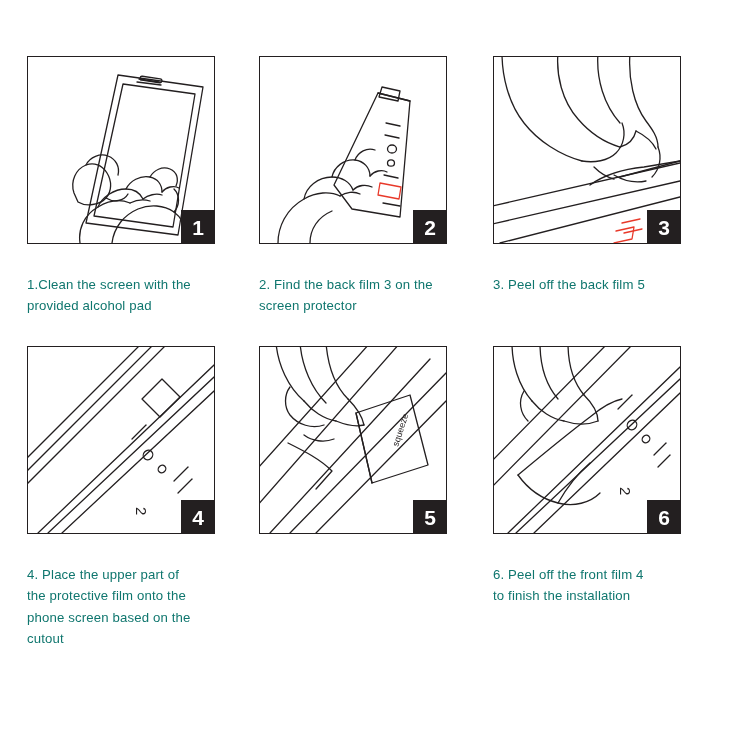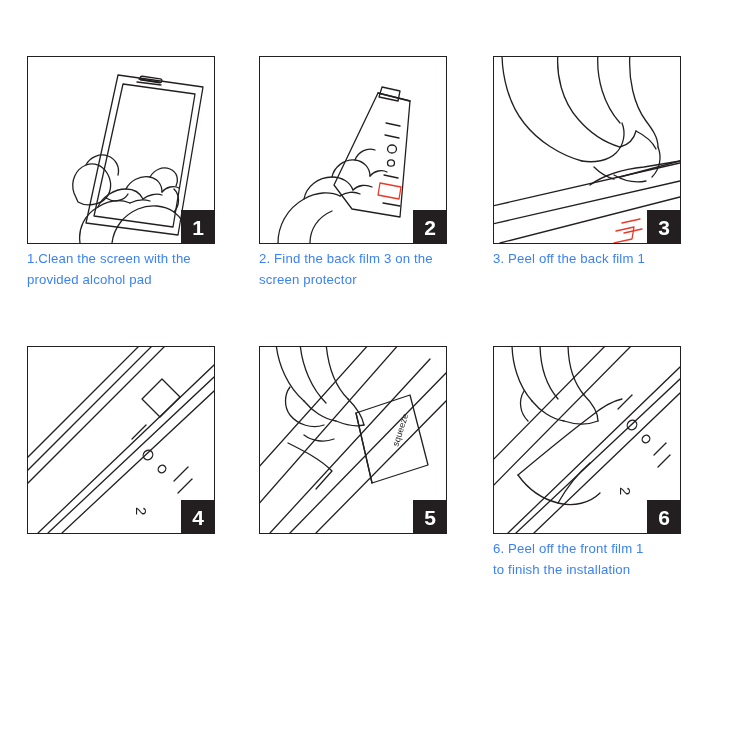--- a/index.html
+++ b/index.html
@@ -60,24 +60,24 @@
     font-size: 21px;
     font-weight: bold;
     display: flex;
     align-items: center;
     justify-content: center;
     line-height: 1;
     font-family: "Liberation Sans", sans-serif;
   }
   .caption {
     width: 196px;
-    margin-top: 4px;
+    margin-top: 30px;
     font-size: 13.2px;
     line-height: 1.62;
-    color: #3b82f6;
+    color: #0f766e;
     letter-spacing: 0.15px;
     white-space: pre-line;
   }
   .cell-2 .panel, .cell-2 .caption { margin-left: 2px; }
 </style>
 </head>
 <body>
 
 <div class="sheet">
   <div class="grid">
@@ -168,21 +168,21 @@
           <path d="M126 90 C134 88 140 82 142 74"></path>
           <path d="M104 -4 C102 22 110 48 126 66"></path>
           <path d="M136 -4 C134 22 140 48 152 64 C158 72 164 80 164 90"></path>
           <path d="M142 74 C150 78 158 84 162 92"></path>
           <path d="M164 90 C168 100 166 112 158 120"></path>
           <path d="M120 118 C130 124 142 126 152 124"></path>
           <path d="M100 110 C106 116 112 120 120 122"></path>
         </svg>
         <div class="badge">3</div>
       </div>
-      <div class="caption">3. Peel off the back film 1</div>
+      <div class="caption">3. Peel off the back film 5</div>
     </div>
 
     <div class="cell cell-0">
       <div class="panel">
         <svg width="186" height="186" viewBox="0 0 186 186" fill="none" stroke="#231f20" stroke-width="1.3" stroke-linecap="round" stroke-linejoin="round">
 
           <path d="M-10 120 L120 -10 M-10 146 L146 -10"></path>
           <path d="M10 186 L186 18 M34 186 L186 44"></path>
           <path d="M-10 133 L133 -10"></path>
 
@@ -193,20 +193,24 @@
           <ellipse cx="120" cy="108" rx="5" ry="4.5" transform="rotate(-45 120 108)"></ellipse>
           <ellipse cx="134" cy="122" rx="4" ry="3.6" transform="rotate(-45 134 122)"></ellipse>
           <path d="M104 92 L118 78"></path>
           <path d="M146 134 L160 120"></path>
           <path d="M150 146 L164 132"></path>
 
           <text x="108" y="160" font-family="Liberation Sans, sans-serif" font-size="15" fill="#231f20" stroke="none" transform="rotate(90 108 160)">2</text>
         </svg>
         <div class="badge">4</div>
       </div>
+      <div class="caption">4. Place the upper part of
+the protective film onto the
+phone screen based on the
+cutout</div>
     </div>
 
     <div class="cell cell-1">
       <div class="panel">
         <svg width="186" height="186" viewBox="0 0 186 186" fill="none" stroke="#231f20" stroke-width="1.3" stroke-linecap="round" stroke-linejoin="round">
 
           <path d="M-10 130 L110 -4 M-4 160 L140 -4"></path>
           <path d="M30 186 L186 26 M56 186 L186 54"></path>
           <path d="M10 186 L170 12"></path>
 
@@ -252,18 +256,18 @@
           <path d="M18 -4 C18 16 24 38 38 54"></path>
           <path d="M46 -4 C46 18 52 38 64 52"></path>
           <path d="M74 -4 C74 18 80 36 90 48"></path>
           <path d="M90 48 C98 56 104 64 104 74"></path>
           <path d="M38 54 C46 64 58 72 70 74"></path>
           <path d="M70 74 C82 78 94 78 104 74"></path>
           <path d="M30 44 C24 54 26 66 34 74"></path>
         </svg>
         <div class="badge">6</div>
       </div>
-      <div class="caption">6. Peel off the front film 1
+      <div class="caption">6. Peel off the front film 4
 to finish the installation</div>
     </div>
 
   </div>
 </div>
 
 </body></html>

